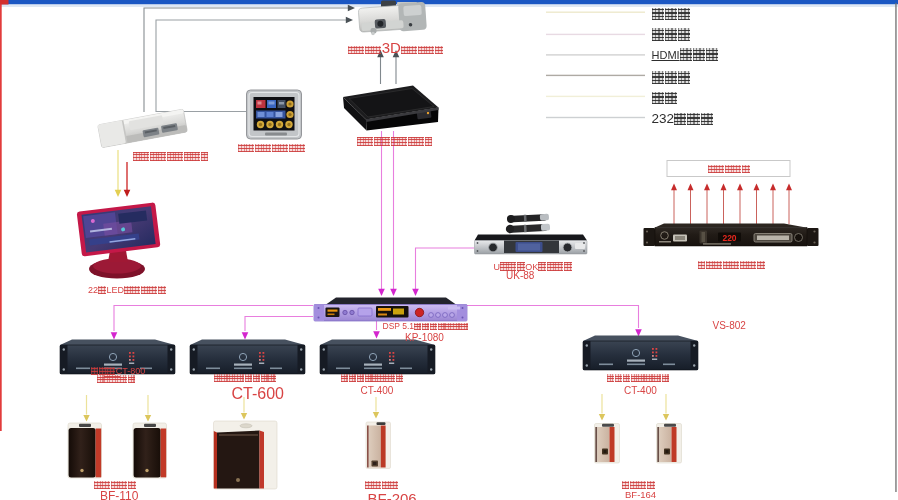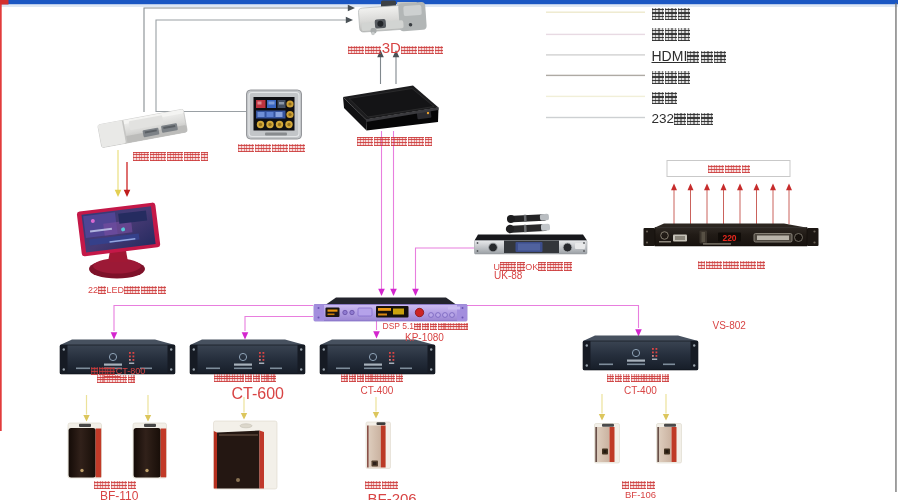--- a/index.html
+++ b/index.html
@@ -342,38 +342,38 @@
 <rect x="603.5" y="450" width="3" height="3" fill="#241a10"></rect>
 </g>
 <use href="#bf106" x="62" y="0"></use>
 </svg>
 <div class="lbl" style="left:348px;top:38.6px;font-size:15px;color:#d84444;text-align:right;"><i class="c9"></i><i class="c9"></i><i class="c9"></i><i class="c9"></i><b>3D</b><i class="c9"></i><i class="c9"></i><i class="c9"></i><i class="c9"></i><i class="c9"></i></div>
 <div class="lbl" style="left:238px;top:142.8px;font-size:9px;color:#d84444;"><i class="c9"></i><i class="c9"></i><i class="c9"></i><i class="c9"></i><i class="c9"></i><i class="c9"></i><i class="c9"></i><i class="c9"></i></div>
 <div class="lbl" style="left:357px;top:136.6px;font-size:9px;color:#d84444;"><i class="c9"></i><i class="c9"></i><i class="c9"></i><i class="c9"></i><i class="c9"></i><i class="c9"></i><i class="c9"></i><i class="c9"></i><i class="c9"></i></div>
 <div class="lbl" style="left:133px;top:151.6px;font-size:9px;color:#d84444;"><i class="c9"></i><i class="c9"></i><i class="c9"></i><i class="c9"></i><i class="c9"></i><i class="c9"></i><i class="c9"></i><i class="c9"></i><i class="c9"></i></div>
 <div class="lbl" style="left:88px;top:285px;font-size:9px;color:#d84444;letter-spacing:-0.3px;"><b>22</b><i class="c9"></i><b>LED</b><i class="c9"></i><i class="c9"></i><i class="c9"></i><i class="c9"></i><i class="c9"></i></div>
 <div class="lbl" style="left:493.5px;top:261.5px;font-size:9px;color:#d84444;"><b>U</b><i class="c9"></i><i class="c9"></i><i class="c9"></i><b>OK</b><i class="c9"></i><i class="c9"></i><i class="c9"></i><i class="c9"></i></div>
-<div class="lbl" style="left:494px;top:270.3px;font-size:10px;color:#d84444;"><b>UK-88</b></div>
+<div class="lbl" style="left:506px;top:270.3px;font-size:10px;color:#d84444;"><b>UK-88</b></div>
 <div class="lbl" style="left:697.5px;top:260.2px;font-size:9px;color:#d84444;"><i class="c9"></i><i class="c9"></i><i class="c9"></i><i class="c9"></i><i class="c9"></i><i class="c9"></i><i class="c9"></i><i class="c9"></i></div>
 <div class="lbl" style="left:712.5px;top:271.6px;font-size:10px;color:#d84444;margin-top:48px;"><b>VS-802</b></div>
 <div class="lbl" style="left:708px;top:163.8px;font-size:9px;color:#d84444;"><i class="c9"></i><i class="c9"></i><i class="c9"></i><i class="c9"></i><i class="c9"></i></div>
 <div class="lbl" style="left:382.5px;top:322.4px;font-size:8.5px;color:#d84444;text-align:right;"><b>DSP 5.1</b><i class="c8"></i><i class="c8"></i><i class="c8"></i><i class="c8"></i><i class="c8"></i><i class="c8"></i><i class="c8"></i></div>
 <div class="lbl" style="left:405px;top:331.8px;font-size:10px;color:#d84444;"><b>KP-1080</b></div>
 <div class="lbl" style="left:96.5px;top:374.8px;font-size:8.5px;color:#d84444;"><i class="c8"></i><i class="c8"></i><i class="c8"></i><i class="c8"></i><i class="c8"></i></div>
 <div class="lbl" style="left:90.5px;top:366px;font-size:9px;color:#d84444;"><i class="c9"></i><i class="c9"></i><i class="c9"></i><b>CT-800</b></div>
 <div class="lbl" style="left:213.5px;top:373.6px;font-size:8.5px;color:#d84444;"><i class="c8"></i><i class="c8"></i><i class="c8"></i><i class="c8"></i><i class="c8"></i><i class="c8"></i><i class="c8"></i><i class="c8"></i></div>
 <div class="lbl" style="left:231.5px;top:384.8px;font-size:16px;color:#d84444;"><b>CT-600</b></div>
 <div class="lbl" style="left:341px;top:373.6px;font-size:8.5px;color:#d84444;"><i class="c8"></i><i class="c8"></i><i class="c8"></i><i class="c8"></i><i class="c8"></i><i class="c8"></i><i class="c8"></i><i class="c8"></i></div>
 <div class="lbl" style="left:360.5px;top:384.8px;font-size:10px;color:#d84444;"><b>CT-400</b></div>
 <div class="lbl" style="left:607px;top:373.6px;font-size:8.5px;color:#d84444;"><i class="c8"></i><i class="c8"></i><i class="c8"></i><i class="c8"></i><i class="c8"></i><i class="c8"></i><i class="c8"></i><i class="c8"></i></div>
 <div class="lbl" style="left:624px;top:385.4px;font-size:10px;color:#d84444;"><b>CT-400</b></div>
 <div class="lbl" style="left:94px;top:480.2px;font-size:9px;color:#d84444;"><i class="c9"></i><i class="c9"></i><i class="c9"></i><i class="c9"></i><i class="c9"></i></div>
 <div class="lbl" style="left:100px;top:490.4px;font-size:12px;color:#d84444;"><b>BF-110</b></div>
 <div class="lbl" style="left:365px;top:479.8px;font-size:9px;color:#d84444;"><i class="c9"></i><i class="c9"></i><i class="c9"></i><i class="c9"></i></div>
 <div class="lbl" style="left:367.5px;top:490.2px;font-size:15px;color:#d84444;"><b>BF-206</b></div>
 <div class="lbl" style="left:621.5px;top:479.8px;font-size:9px;color:#d84444;"><i class="c9"></i><i class="c9"></i><i class="c9"></i><i class="c9"></i></div>
-<div class="lbl" style="left:625px;top:489.8px;font-size:9.5px;color:#d84444;"><b>BF-106</b></div>
+<div class="lbl" style="left:625px;top:489.8px;font-size:9.5px;color:#d84444;"><b>BF-164</b></div>
 <div class="lbl" style="left:651.5px;top:6.4px;font-size:13.5px;color:#2e2e2e;"><i class="g13"></i><i class="g13"></i><i class="g13"></i></div>
 <div class="lbl" style="left:651.5px;top:26.8px;font-size:13.5px;color:#2e2e2e;"><i class="g13"></i><i class="g13"></i><i class="g13"></i></div>
-<div class="lbl" style="left:651.5px;top:48.2px;font-size:14px;color:#2e2e2e;text-decoration:underline;"><b>HDMI</b><i class="g13"></i><i class="g13"></i><i class="g13"></i></div>
+<div class="lbl" style="left:651.5px;top:48.2px;font-size:11px;color:#2e2e2e;text-decoration:underline;"><b>HDMI</b><i class="g13"></i><i class="g13"></i><i class="g13"></i></div>
 <div class="lbl" style="left:651.5px;top:69.8px;font-size:13.5px;color:#2e2e2e;"><i class="g13"></i><i class="g13"></i><i class="g13"></i></div>
 <div class="lbl" style="left:651.5px;top:90.6px;font-size:13.5px;color:#2e2e2e;"><i class="g13"></i><i class="g13"></i></div>
 <div class="lbl" style="left:651.5px;top:111.2px;font-size:13.5px;color:#2e2e2e;"><b>232</b><i class="g13"></i><i class="g13"></i><i class="g13"></i></div>
 </div>
 </body></html>

